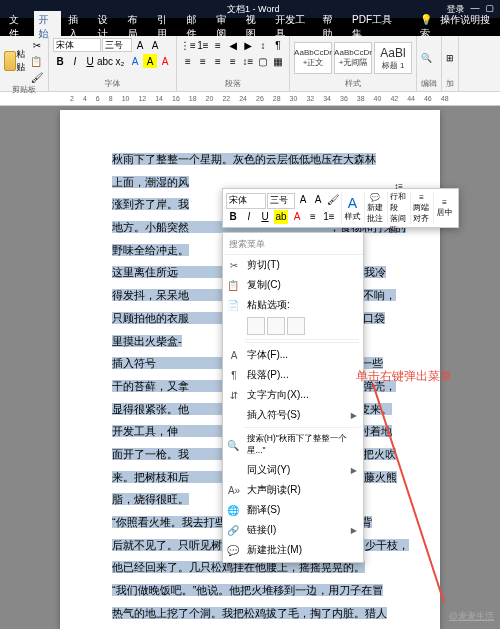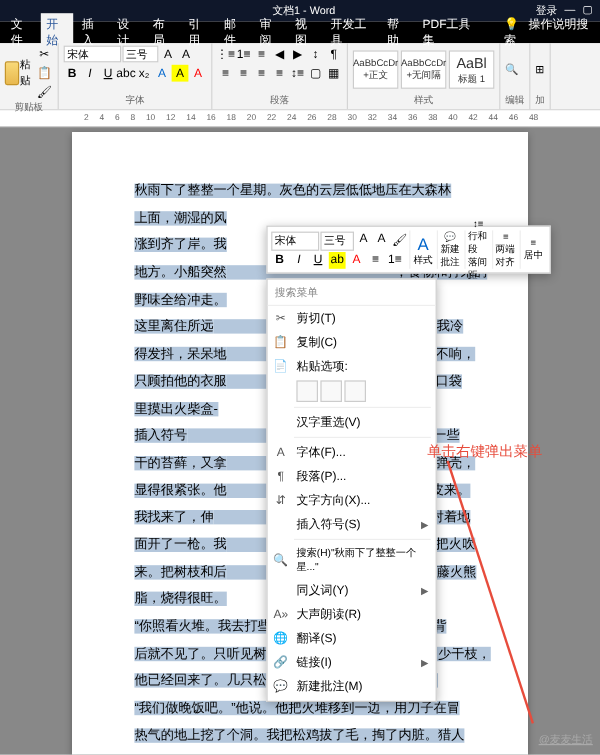--- a/index.html
+++ b/index.html
@@ -197,21 +197,21 @@
     <p><span class="sel">涨到齐了岸。我</span></p>
     <p><span class="sel">地方。小船突然</span><span style="padding-left:140px" class="sel">，食物和打来的</span></p>
     <p><span class="sel">野味全给冲走。</span></p>
     <p><span class="sel">这里离住所远</span><span style="padding-left:120px" class="sel">里又累又饿。我冷</span></p>
     <p><span class="sel">得发抖，呆呆地</span><span style="padding-left:130px" class="sel">猎人不声不响，</span></p>
     <p><span class="sel">只顾拍他的衣服</span><span style="padding-left:130px" class="sel">。可是从口袋</span></p>
     <p><span class="sel">里摸出火柴盒-</span></p>
     <p><span class="sel">插入符号</span><span style="padding-left:150px" class="sel">缝里找到了一些</span></p>
     <p><span class="sel">干的苔藓，又拿</span><span style="padding-left:130px" class="sel">苔藓塞进弹壳，</span></p>
     <p><span class="sel">显得很紧张。他</span><span style="padding-left:148px" class="sel">和树皮来。</span></p>
-    <p><span class="sel">我找来了，伸</span><span style="padding-left:148px" class="sel">弹壳，对着地</span></p>
+    <p><span class="sel">开发工具，伸</span><span style="padding-left:148px" class="sel">弹壳，对着地</span></p>
     <p><span class="sel">面开了一枪。我</span><span style="padding-left:130px" class="sel">他小心地把火吹</span></p>
     <p><span class="sel">来。把树枝和后</span><span style="padding-left:120px" class="sel">了一会儿，藤火熊</span></p>
     <p><span class="sel">脂，烧得很旺。</span></p>
     <p><span class="sel">“你照看火堆。我去打些野味来。”猎人说着，转到树背</span></p>
     <p><span class="sel">后就不见了。只听见树林里响了几枪。我还没捡到多少干枝，</span></p>
     <p><span class="sel">他已经回来了。几只松鸡挂在他腰上，摇摇晃晃的。</span></p>
     <p><span class="sel">“我们做晚饭吧。”他说。他把火堆移到一边，用刀子在冒</span></p>
     <p><span class="sel">热气的地上挖了个洞。我把松鸡拔了毛，掏了内脏。猎人</span></p>
   </div>
 </div>
@@ -272,23 +272,20 @@
   <div class="ctx-item" style="padding-left:24px">
       <span class="ctx-icon">📄</span>
       <span>粘贴选项:</span>
     </div>
   <div class="paste-opts">
     <span class="paste-opt"></span>
     <span class="paste-opt"></span>
     <span class="paste-opt"></span>
   </div>
   <div class="ctx-sep"></div>
-  <div class="ctx-item">
-      <span>汉字重选(V)</span>
-    </div>
   <div class="ctx-sep"></div>
   <div class="ctx-item">
       <span class="ctx-icon">A</span>
       <span>字体(F)...</span>
     </div>
   <div class="ctx-item">
       <span class="ctx-icon">¶</span>
       <span>段落(P)...</span>
     </div>
   <div class="ctx-item">

